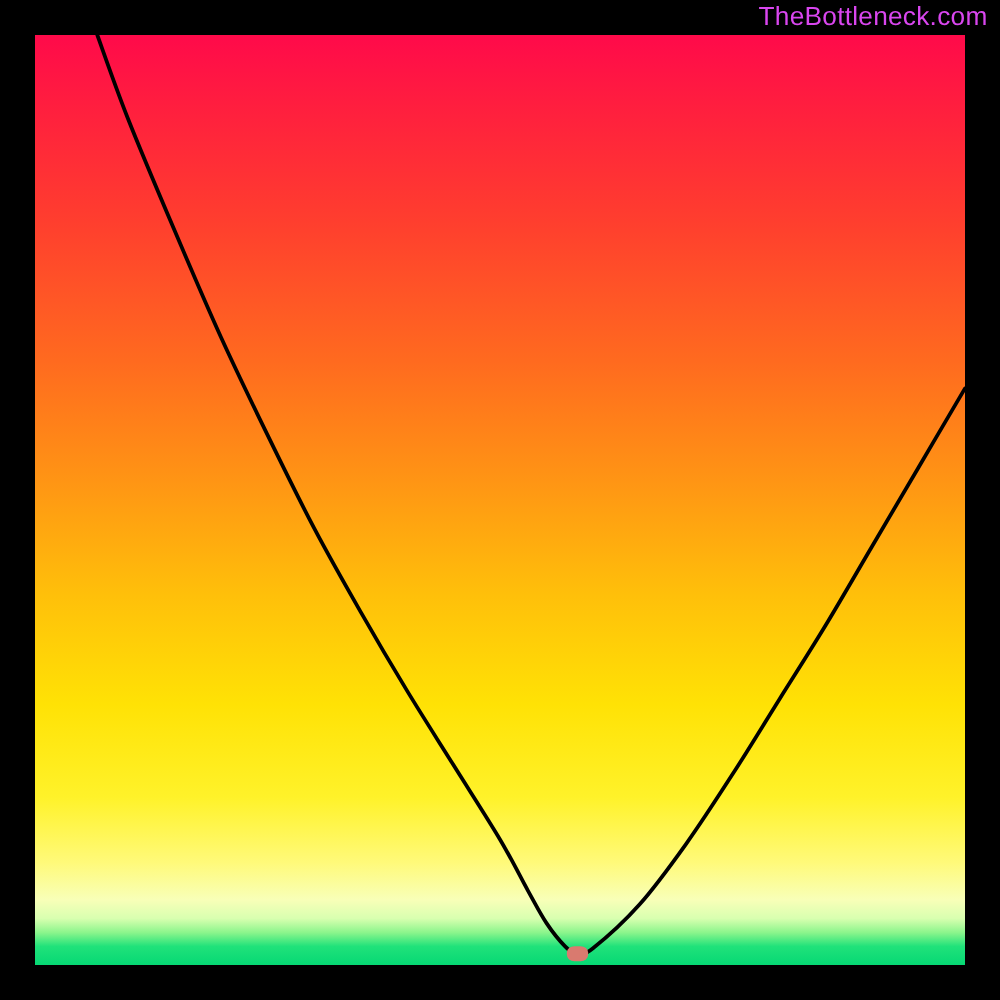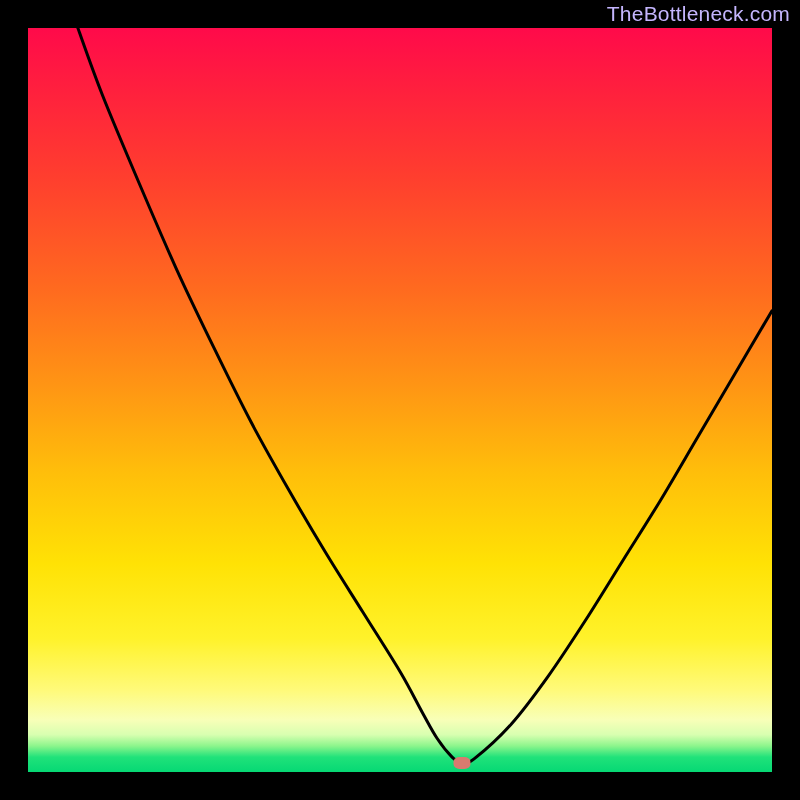--- a/index.html
+++ b/index.html
@@ -14,21 +14,21 @@
   .outer {
     position: relative;
     width: 800px;
     height: 800px;
     background: #000;
   }
   .watermark {
     position: absolute;
     top: 2px;
     right: 10px;
-    color: #c4b5fd;
+    color: #d946ef;
     font-size: 21px;
     font-weight: 500;
     letter-spacing: 0.2px;
     z-index: 10;
     text-align: right;
   }
   .plot-area {
     position: absolute;
     left: 28px;
     top: 28px;

